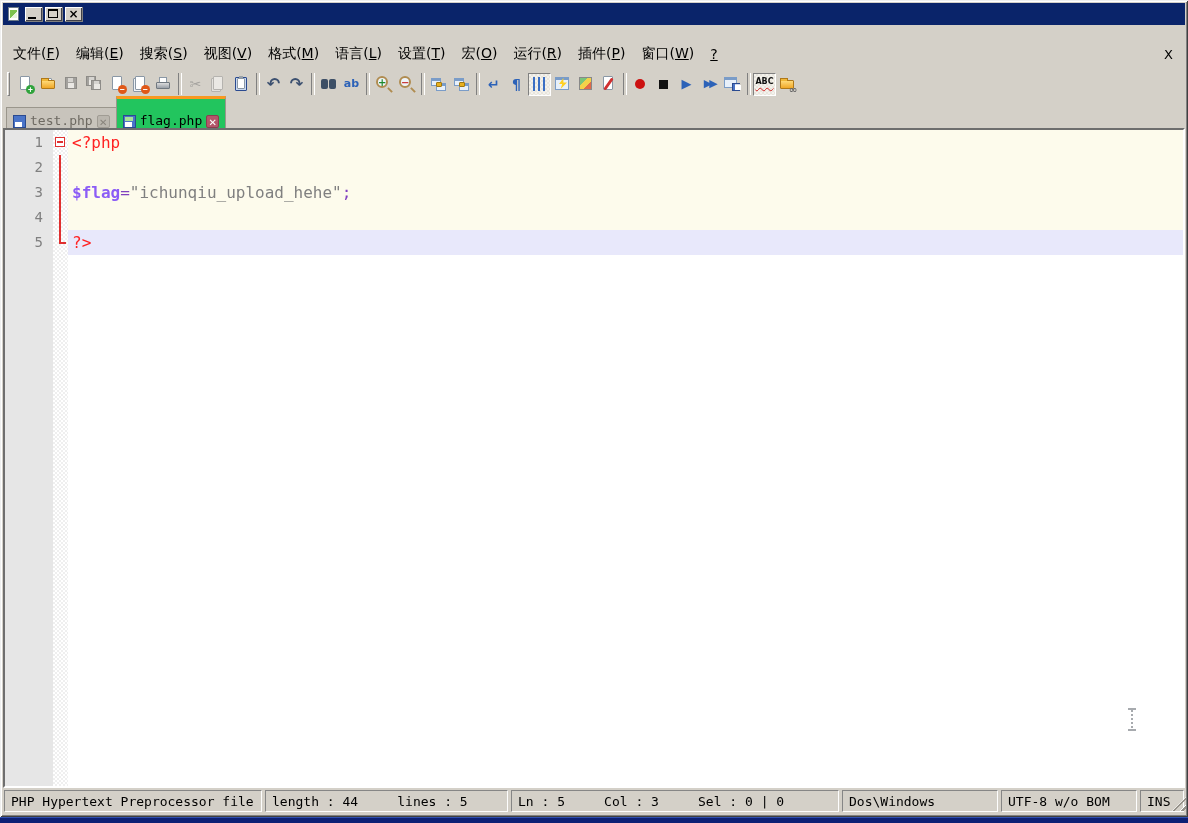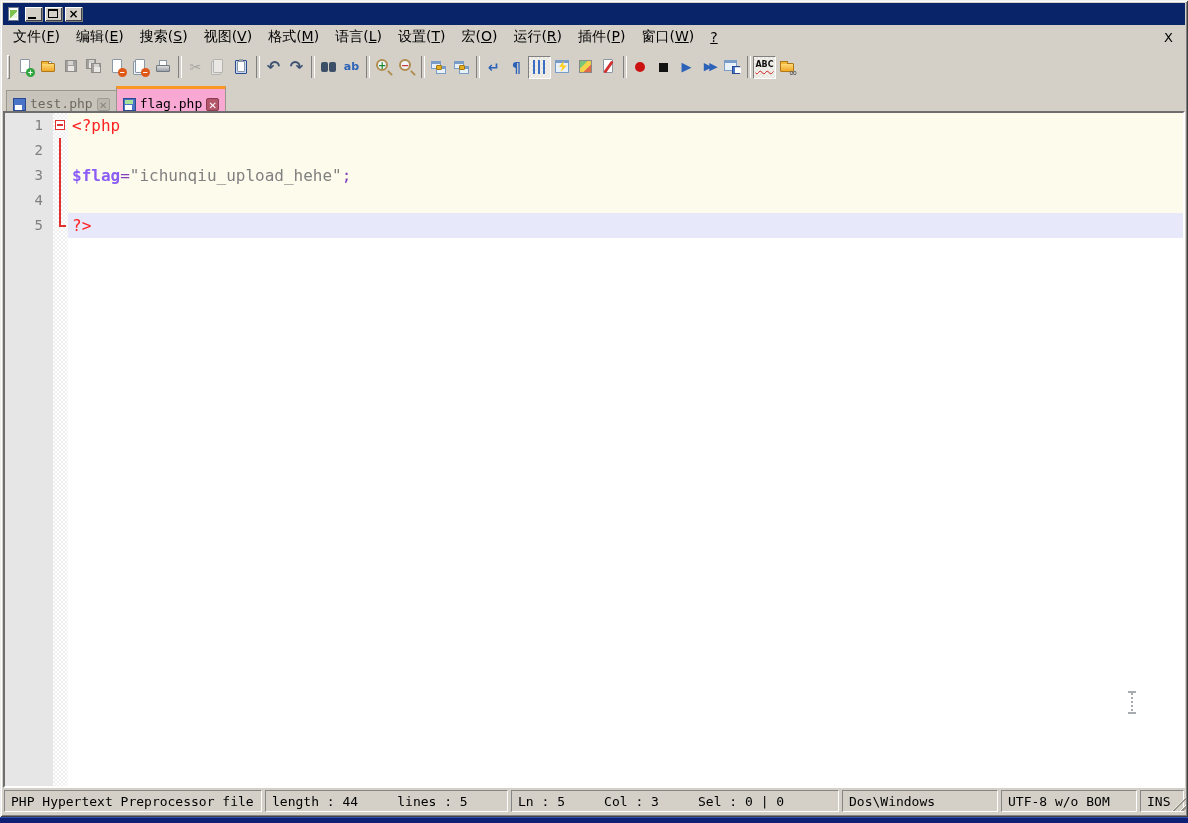--- a/index.html
+++ b/index.html
@@ -20,21 +20,21 @@
     background:linear-gradient(135deg,#7cc24e 55%,#e8f4de 55%);}
   .title-text{color:#fff;font:bold 13px "Liberation Sans",sans-serif;white-space:nowrap;overflow:hidden;flex:1;}
   .tb-btns{display:flex;gap:2px;flex:0 0 auto;}
   .tb-btn{width:18px;height:15px;background:#d4d0c8;position:relative;
     box-shadow:inset 1px 1px 0 #fff, inset -1px -1px 0 #404048;border:1px solid #808080;border-width:0 1px 1px 0;}
   .tb-btn .mini{position:absolute;left:3px;bottom:2px;width:8px;height:2px;background:#000;}
   .tb-btn .maxi{position:absolute;left:3px;top:2px;width:10px;height:9px;border:1px solid #000;border-top-width:2px;}
   .tb-btn .clos{position:absolute;left:0;top:0;width:100%;height:100%;color:#000;font:bold 12px/14px "DejaVu Sans",sans-serif;text-align:center;}
 
   
-  .menubar{height:24px;display:flex;align-items:center;padding:0 6px 0 2px;font:14px "DejaVu Sans",sans-serif;flex:0 0 auto;}
+  .menubar{height:24px;display:flex;align-items:center;padding:0 6px 0 2px;font:14px "DejaVu Sans",sans-serif;flex:0 0 auto;margin-top:17px;}
   .menu-item{padding:2px 8px;white-space:nowrap;cursor:default;}
   .menu-item u{text-decoration:underline;}
   .menu-close{margin-left:auto;font:13px "DejaVu Sans",sans-serif;padding:2px 6px;}
 
   
   .toolbar{height:36px;display:flex;align-items:center;padding-left:4px;flex:0 0 auto;}
   .tb-grip{width:3px;height:24px;margin:0 4px 0 0;border-left:1px solid #fff;border-top:1px solid #fff;
     border-right:1px solid #808080;border-bottom:1px solid #808080;}
   .tbtn{width:23px;height:23px;display:flex;align-items:center;justify-content:center;position:relative;flex:0 0 auto;}
   .tbtn.pressed{border:1px solid;border-color:#808080 #fff #fff #808080;
@@ -87,21 +87,21 @@
   .sq{position:absolute;left:5px;top:5px;width:9px;height:9px;background:#111;}
   .abc{position:absolute;left:0;top:1px;width:100%;text-align:center;font:bold 8px/12px "DejaVu Sans",sans-serif;color:#111;
     text-decoration:underline wavy #d02020 1px;text-underline-offset:3px;}
   .chain{position:absolute;right:0;bottom:-2px;font:bold 10px "DejaVu Sans",sans-serif;color:#666;}
 
   
   .tabbar{height:26px;display:flex;align-items:flex-end;padding-left:3px;flex:0 0 auto;}
   .tab{display:flex;align-items:flex-end;gap:4px;font:13px "DejaVu Sans Mono",monospace;padding:0 6px;
     border:1px solid #9a968c;border-bottom:none;position:relative;cursor:default;}
   .tab.inactive{height:21px;background:#c8c4bc;color:#6e6a62;border-right:none;}
-  .tab.active{height:25px;background:#f9a8d4;color:#000;border-top:3px solid #f89820;z-index:2;}
+  .tab.active{height:32px;background:#22c55e;color:#000;border-top:3px solid #f89820;z-index:2;}
   .tab-floppy{width:13px;height:13px;position:relative;flex:0 0 auto;}
   .tab-floppy:before{content:"";position:absolute;inset:0;background:#4a74c8;border:1px solid #2a4a90;}
   .tab-floppy:after{content:"";position:absolute;left:2px;bottom:1px;width:7px;height:5px;background:#fff;}
   .tab.active .tab-floppy i{position:absolute;left:2px;top:2px;width:8px;height:4px;background:#a8e098;z-index:1;}
   .tab-close{width:13px;height:13px;text-align:center;font:bold 10px/13px "DejaVu Sans",sans-serif;flex:0 0 auto;}
   .tab.inactive .tab-close{background:#bab6ae;color:#87837b;border:1px solid #a09c94;border-radius:2px;}
   .tab.active .tab-close{background:#b4566a;color:#fff;border:1px solid #8c3c50;border-radius:2px;}
 
   
   .client{flex:1;border:2px solid;border-color:#6e6e6e #fff #fff #6e6e6e;background:#fff;display:flex;

